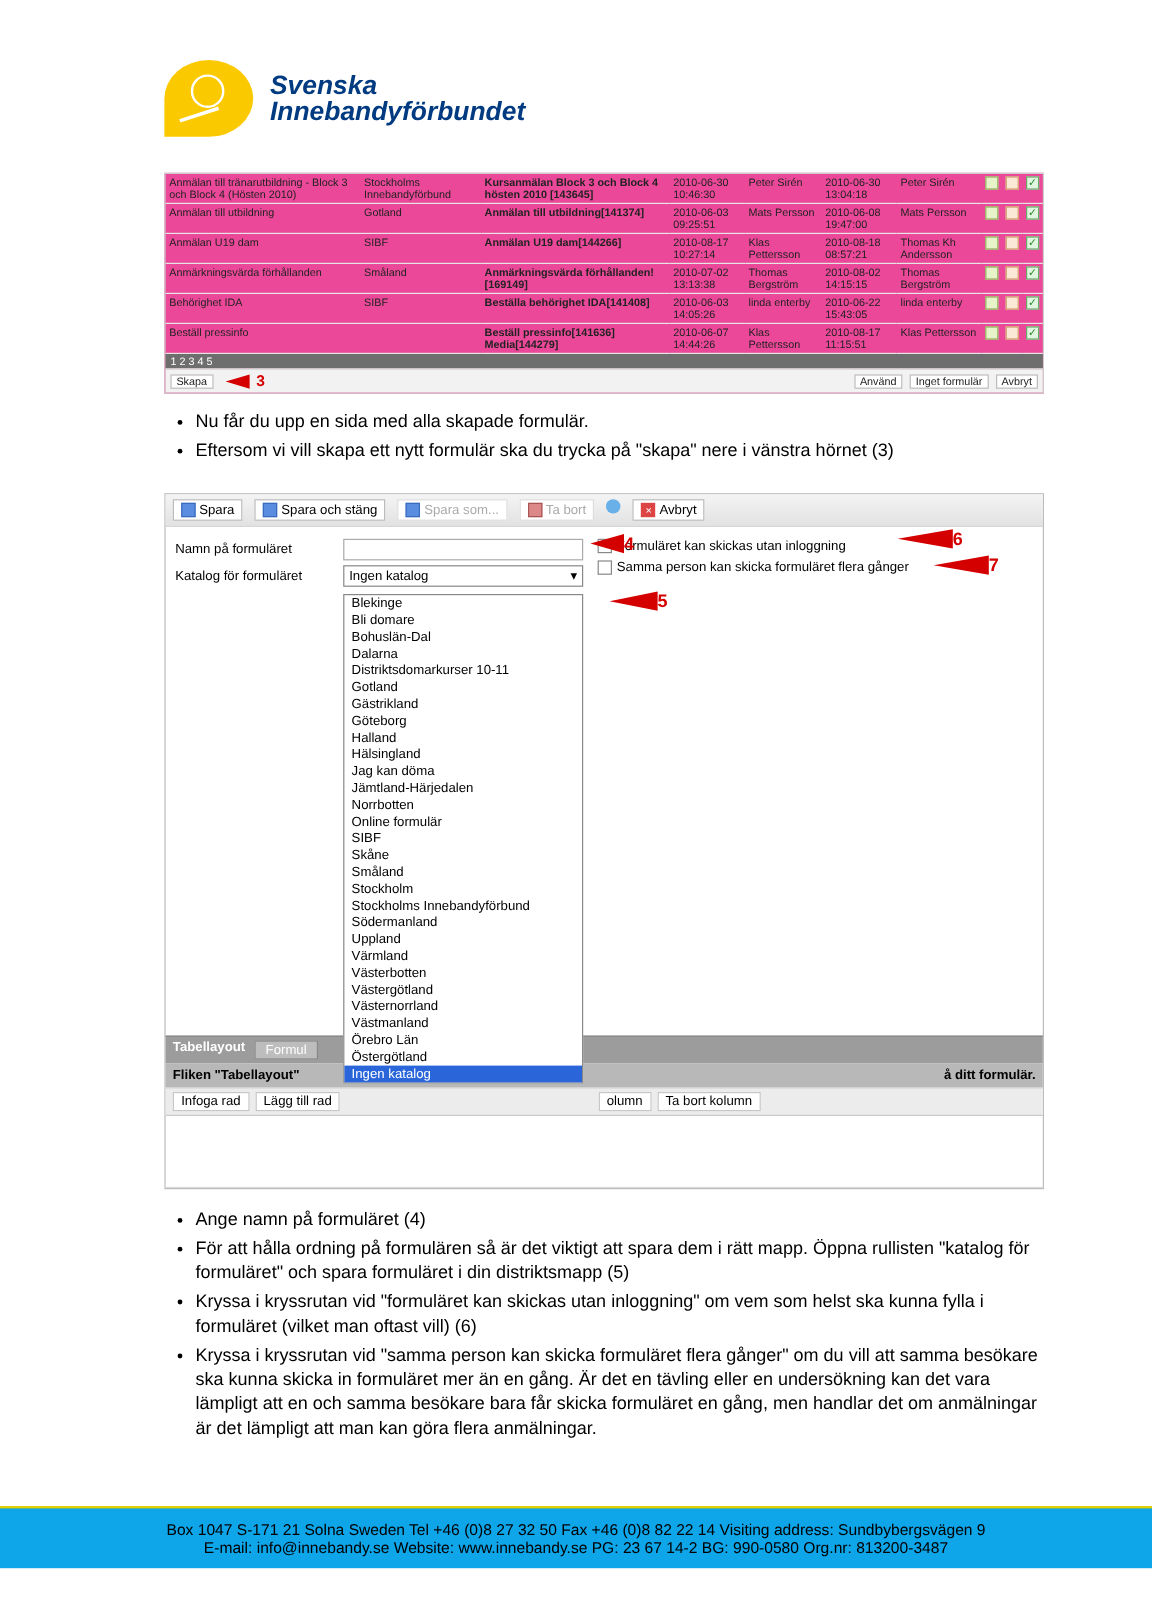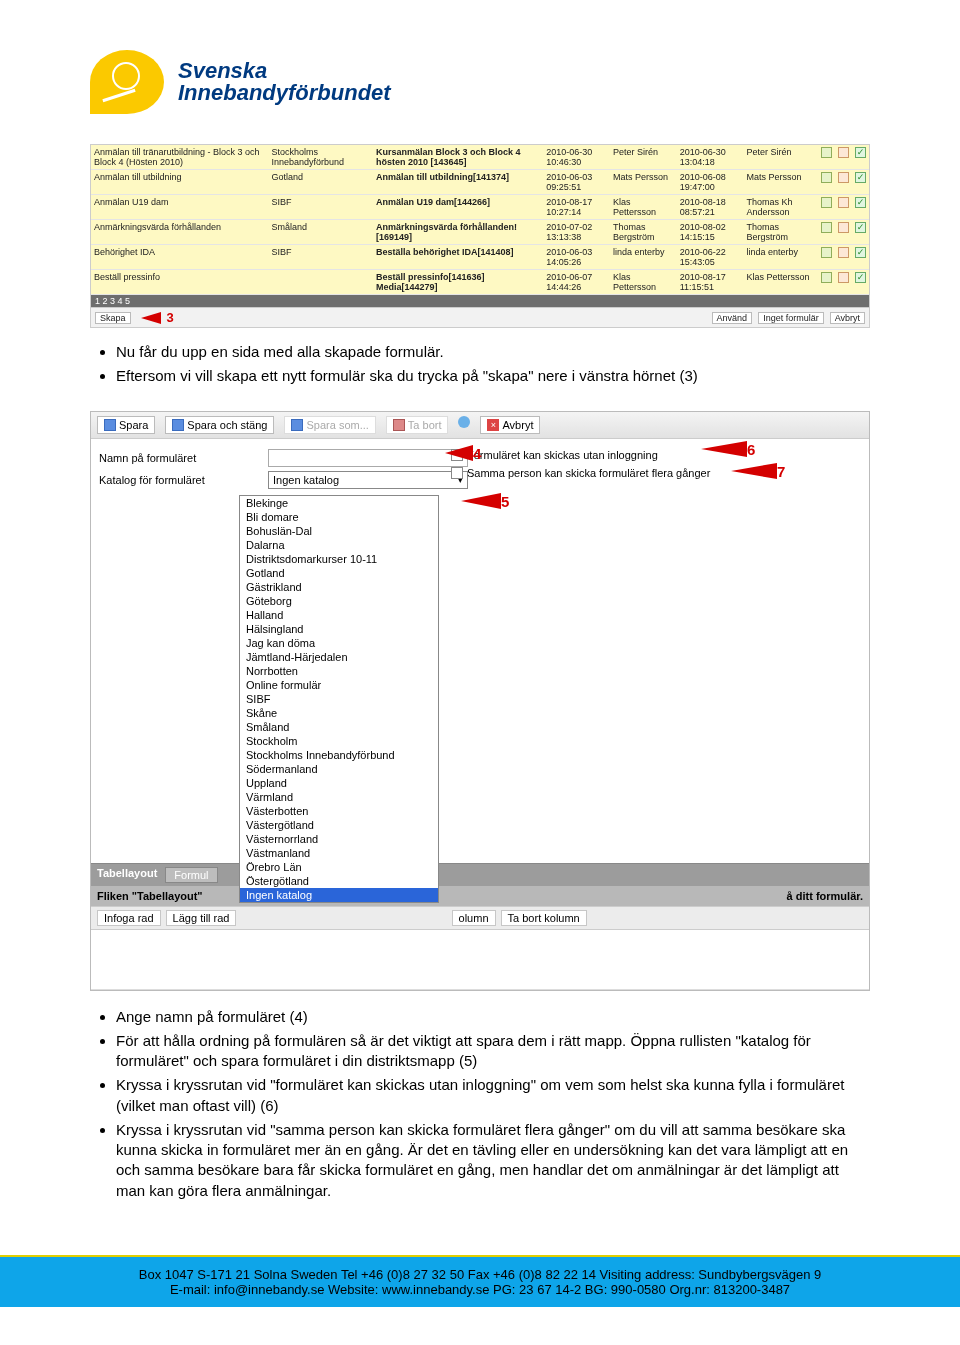--- a/index.html
+++ b/index.html
@@ -3,42 +3,42 @@
 <meta charset="utf-8">
 <style>
   * { box-sizing: border-box; }
   body {
     margin: 0;
     font-family: Arial, Helvetica, sans-serif;
     background: #fff;
     color: #000;
     width: 960px;
   }
-  .page { padding: 50px 90px 30px 90px; position: relative; }
+  .page { padding: 50px 90px 30px 90px; position: relative; margin-left: 47px; }
   
   .logo-wrap { display: flex; align-items: center; gap: 14px; margin-bottom: 30px; }
   .logo-mark {
     width: 74px; height: 64px; background: #fbc900;
     border-radius: 50% 50% 50% 0;
     position: relative;
   }
   .logo-mark .ball {
     position:absolute; width:28px; height:28px; border:2px solid #fff; border-radius:50%;
     left:22px; top:12px;
   }
   .logo-mark .stick {
     position:absolute; width:34px; height:3px; background:#fff;
     left:12px; top:44px; transform:rotate(-18deg);
   }
   .logo-text .l1 { color:#003a80; font-weight:bold; font-style:italic; font-size:22px; line-height:1; }
   .logo-text .l2 { color:#003a80; font-weight:bold; font-style:italic; font-size:22px; line-height:1; }
   
   .shot {
     border:1px solid #ccc; font-size:9px; color:#222; margin-bottom:14px;
-    background:#fef9c3;
+    background:#ec4899;
   }
   .tbl { width:100%; border-collapse:collapse; }
   .tbl td { border-bottom:1px solid #e5e5e5; padding:2px 3px; vertical-align:top; }
   .tbl td.b { font-weight:bold; }
   .iconcell { text-align:center; width:16px; }
   .miniicon { width:11px; height:11px; display:inline-block; border:1px solid #8fae5a; background:#e7f3c9; }
   .miniicon.del { border-color:#c96; background:#fce8d6; }
   .miniicon.chk { border-color:#6a6; background:#e0f6e0; color:#2a8a2a; font-size:9px; line-height:9px; }
   .pager { background:#6e6e6e; color:#fff; padding:1px 4px; font-size:9px;}
   .shot-footer {
@@ -64,21 +64,21 @@
     padding:4px 6px; display:flex; align-items:flex-start; gap:10px;
   }
   .tbtn { border:1px solid #bbb; background:#fff; padding:2px 6px; display:inline-flex; align-items:center; gap:3px; font-size:11px;}
   .tbtn.dim { color:#aaa; border-color:#ddd; }
   .ticon { width:12px; height:12px; display:inline-block; }
   .ticon.save { background:#5a8de0; border:1px solid #3a6bbd;}
   .ticon.del  { background:#d88; border:1px solid #a55;}
   .ticon.help { background:#6ab0e8; border-radius:50%; }
   .ticon.x    { background:#d44; color:#fff; font-size:9px; line-height:12px; text-align:center;}
   .formzone { padding:10px 8px; position:relative; }
-  .frow { display:flex; align-items:center; margin-bottom:4px;gap:29px; }
+  .frow { display:flex; align-items:center; margin-bottom:4px; }
   .flabel { width:140px; font-size:11px; }
   .finput { border:1px solid #aaa; height:18px; width:200px; background:#fff; }
   .fselect { border:1px solid #888; height:18px; width:200px; background:#fff; padding:0 4px; font-size:11px; display:flex; justify-content:space-between; align-items:center;}
   .checkbox { width:12px; height:12px; border:1px solid #888; background:#fff; display:inline-block; margin-right:4px; vertical-align:middle;}
   .rcol { position:absolute; left:360px; top:10px; font-size:11px; }
   .rcol .crow { margin-bottom:6px; display:flex; align-items:center;}
   .bigarrow { display:inline-block; width:0;height:0;
     border-top:8px solid transparent; border-bottom:8px solid transparent;
     border-right:46px solid #d40000;}
   .ann { position:absolute; display:flex; align-items:center; }

